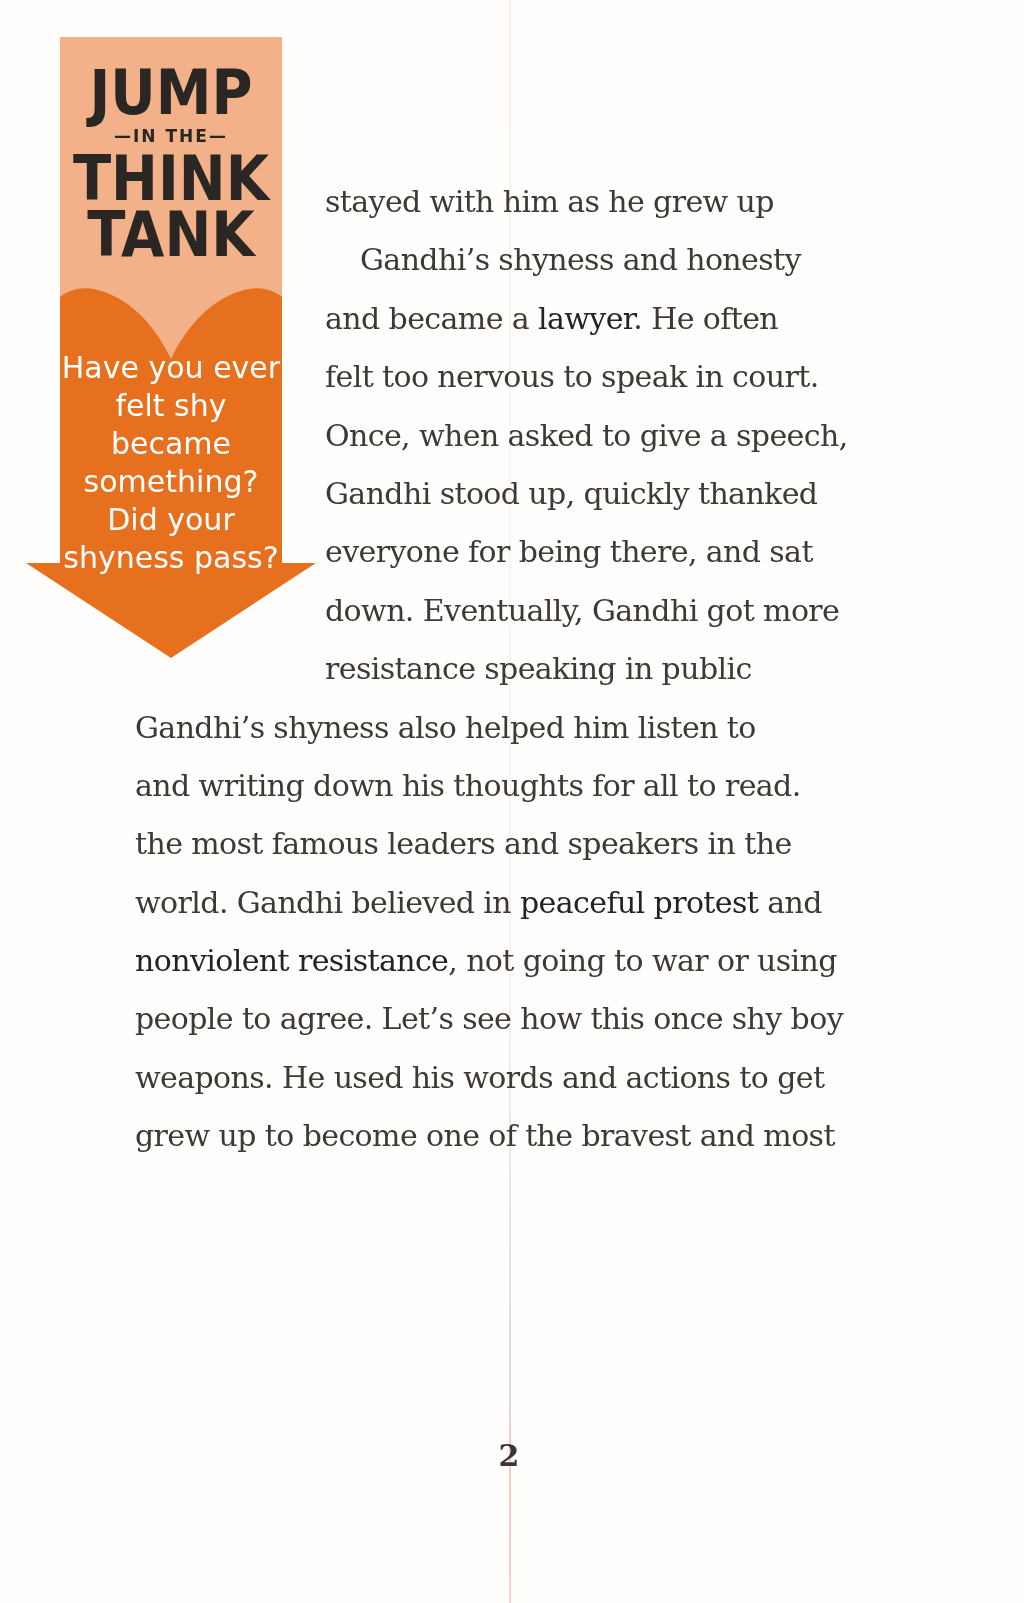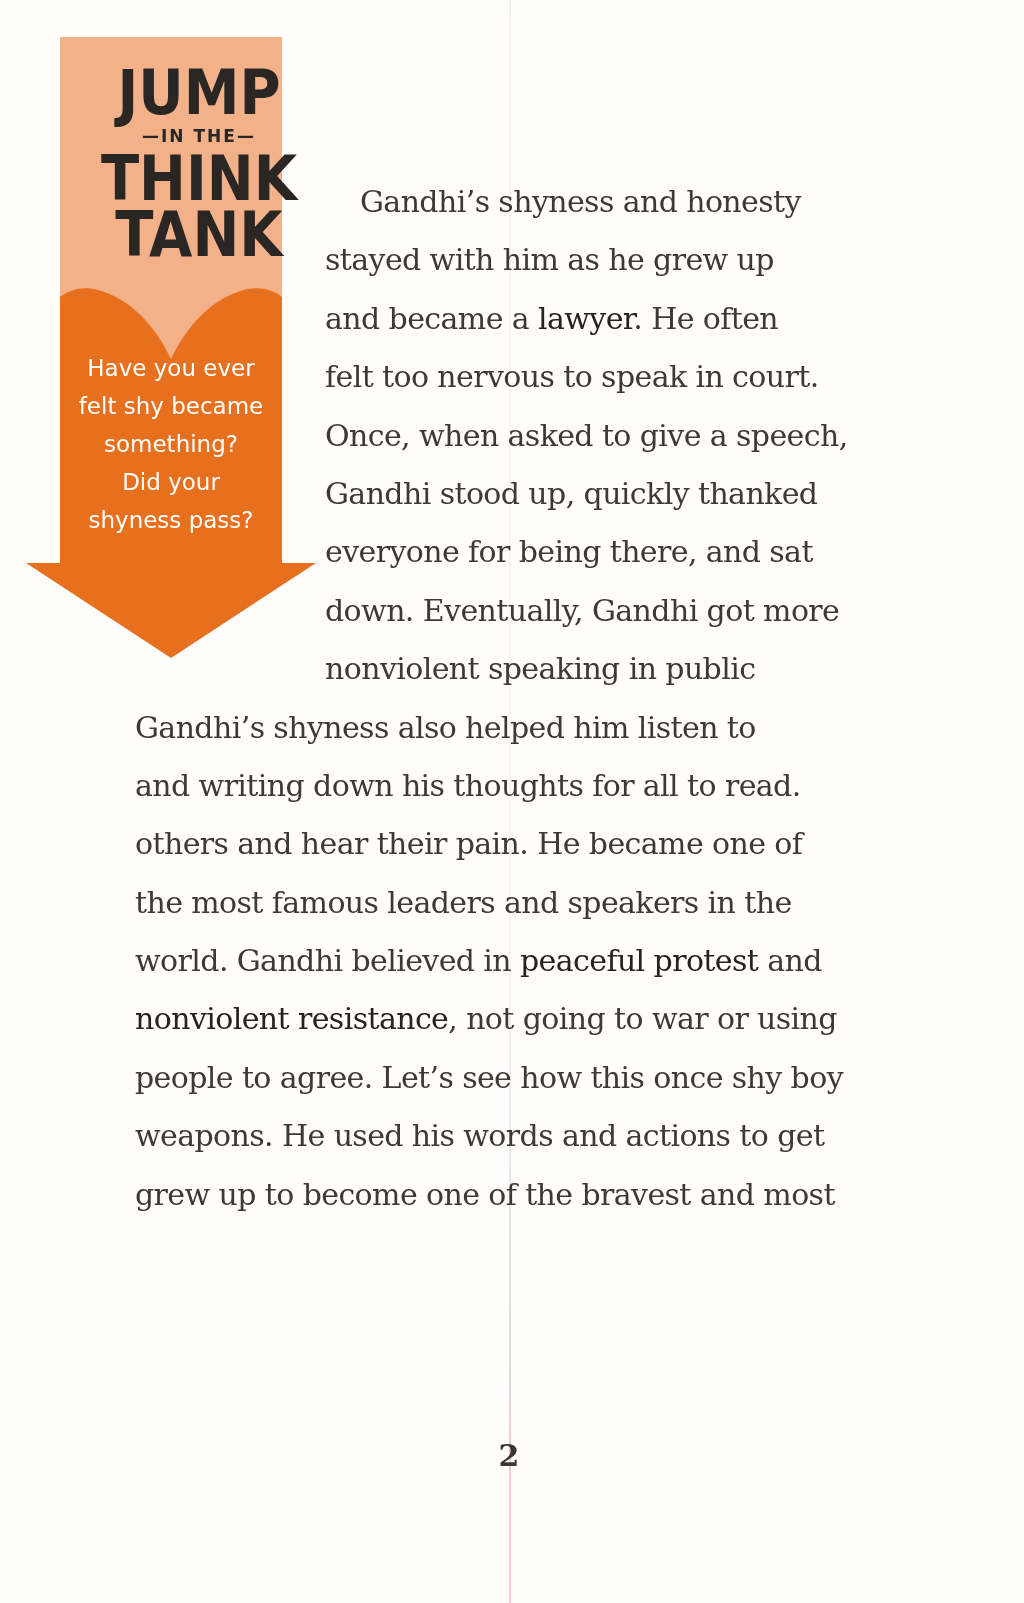--- a/index.html
+++ b/index.html
@@ -45,41 +45,40 @@
     width:290px;height:373px;
     display:block;
   }
   .banner-title{
     position:absolute;
     left:0;top:28px;width:222px;
     text-align:center;
     color:#2a2623;
     font-family:"DejaVu Sans", sans-serif;
     font-weight:bold;
-    margin-left:28px;
   }
   .banner-title .big{
     font-size:56px;
     line-height:56px;
     transform:scaleY(1.12);
     transform-origin:50% 50%;
     letter-spacing:0px;
   }
   .banner-title .small{
     font-size:17px;
     line-height:30px;
     letter-spacing:2px;
   }
   .banner-question{
     position:absolute;
     left:0;top:312px;width:222px;
     text-align:center;
     color:#ffffff;
     font-family:"DejaVu Sans", sans-serif;
-    font-size:23px;
+    font-size:30px;
     line-height:38px;
     font-weight:500;
   }
 
   
   .body-text{
     position:absolute;
     left:135px;top:173px;
     width:748px;
     color:#3d3935;
@@ -144,32 +143,31 @@
       <div>felt shy became</div>
       <div>something?</div>
       <div>Did your</div>
       <div>shyness pass?</div>
     </div>
   </div>
 
   <div class="body-text">
     <div class="float-spacer"></div>
 
-  <div class="tline indent">Gandhi’s shyness and honesty</div>
-      <div class="tline">stayed with him as he grew up</div>
+  <div class="tline">stayed with him as he grew up</div>
+      <div class="tline indent">Gandhi’s shyness and honesty</div>
       <div class="tline">and became a <b>lawyer</b>. He often</div>
       <div class="tline">felt too nervous to speak in court.</div>
       <div class="tline">Once, when asked to give a speech,</div>
       <div class="tline">Gandhi stood up, quickly thanked</div>
       <div class="tline">everyone for being there, and sat</div>
       <div class="tline">down. Eventually, Gandhi got more</div>
-      <div class="tline">nonviolent speaking in public</div>
+      <div class="tline">resistance speaking in public</div>
       <div class="tline">Gandhi’s shyness also helped him listen to</div>
       <div class="tline">and writing down his thoughts for all to read.</div>
-      <div class="tline">others and hear their pain. He became one of</div>
       <div class="tline">the most famous leaders and speakers in the</div>
       <div class="tline">world. Gandhi believed in <b>peaceful protest</b> and</div>
       <div class="tline"><b>nonviolent resistance</b>, not going to war or using</div>
       <div class="tline">people to agree. Let’s see how this once shy boy</div>
       <div class="tline">weapons. He used his words and actions to get</div>
       <div class="tline">grew up to become one of the bravest and most</div>
     </div>
 
   <div class="page-number">2</div>
 

